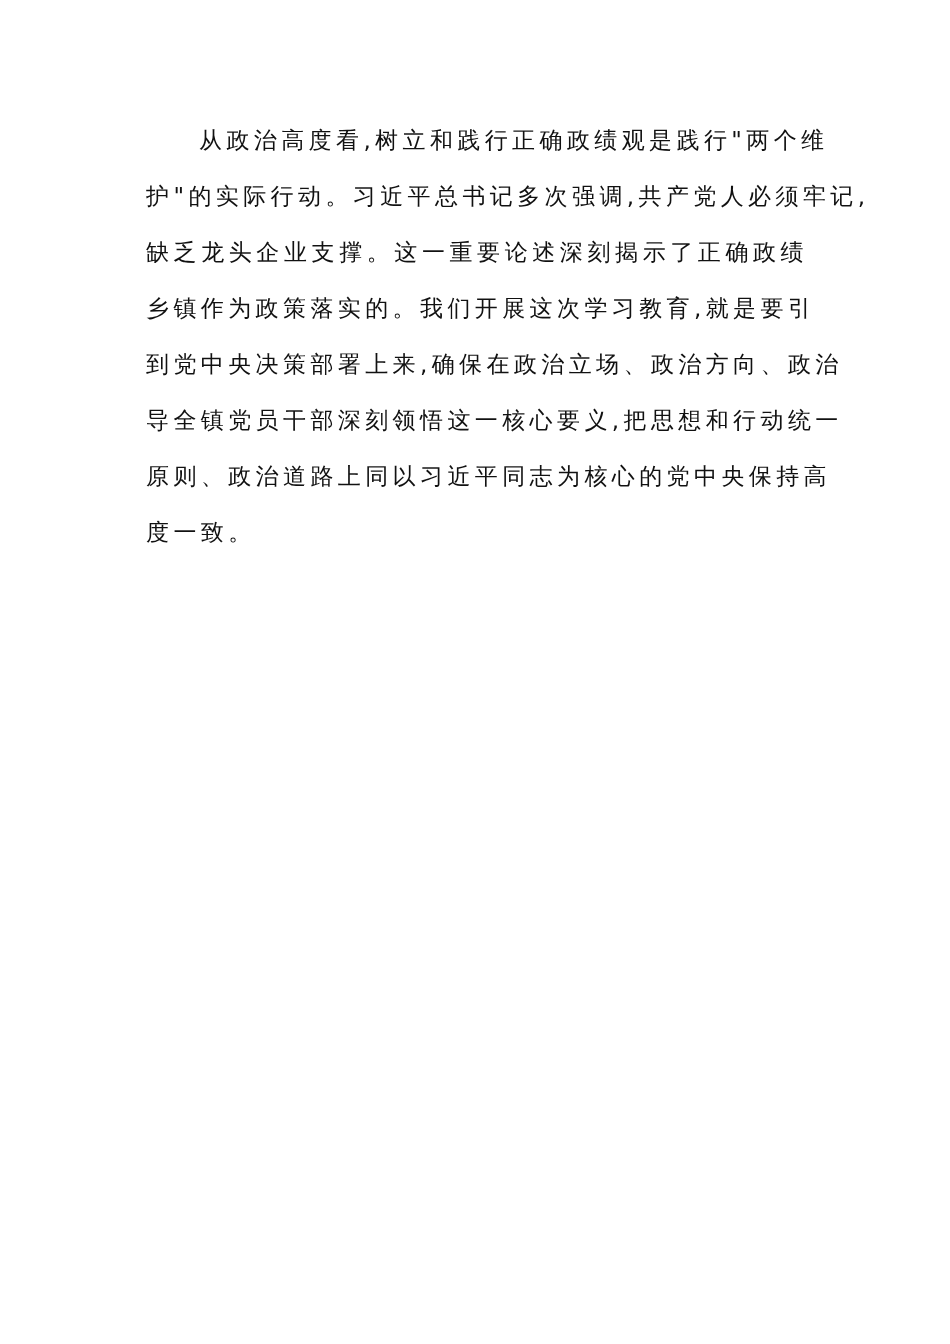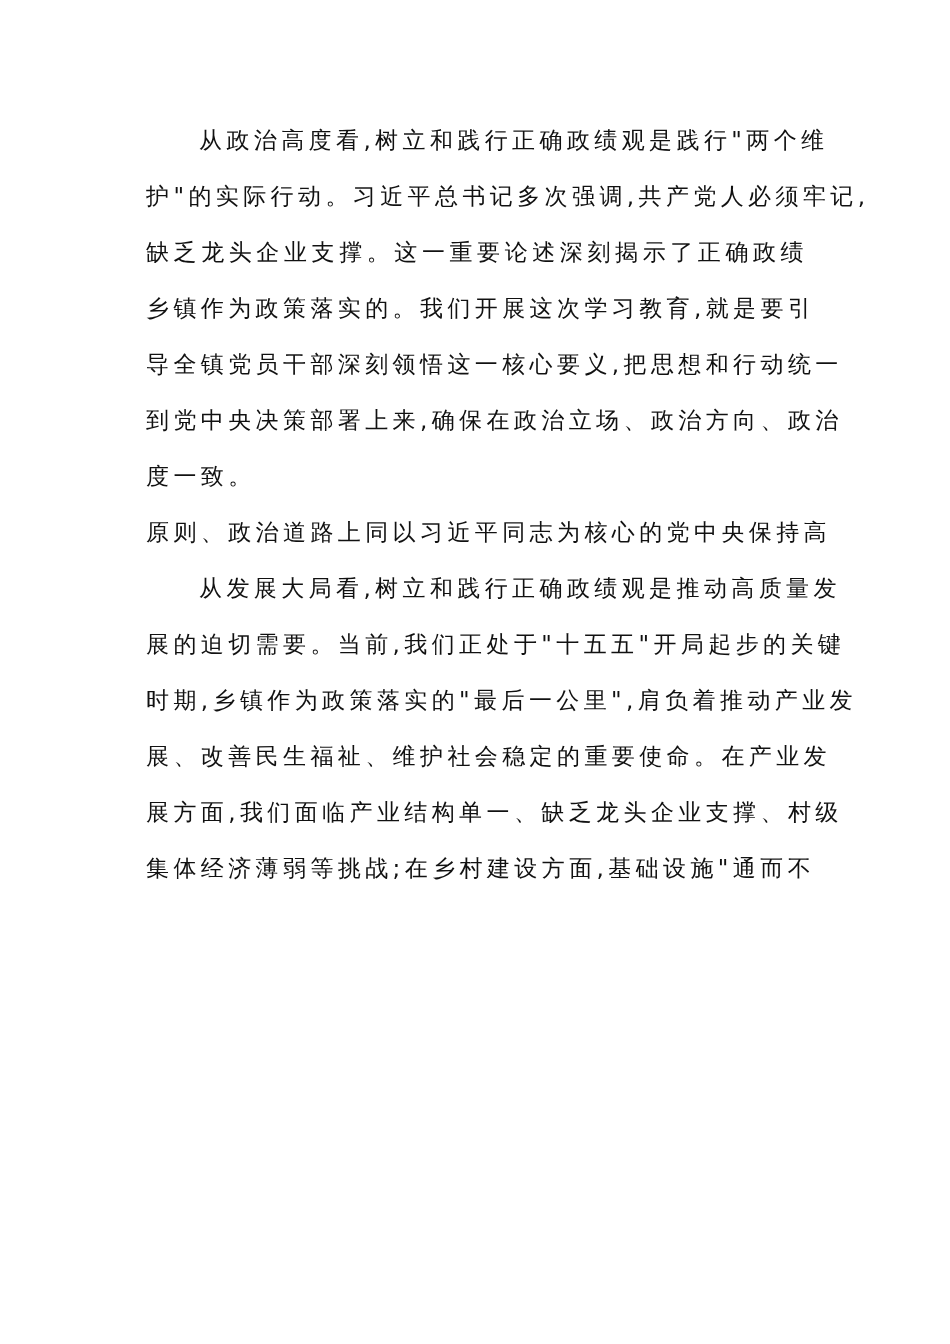--- a/index.html
+++ b/index.html
@@ -41,26 +41,18 @@
 </style>
 </head>
 <body>
 
 <div class="page">
   <div>
     <div class="line indent">从政治高度看,树立和践行正确政绩观是践行"两个维</div>
     <div class="line">护"的实际行动。习近平总书记多次强调,共产党人必须牢记,</div>
     <div class="line">缺乏龙头企业支撑。这一重要论述深刻揭示了正确政绩</div>
     <div class="line">乡镇作为政策落实的。我们开展这次学习教育,就是要引</div>
+    <div class="line">到党中央决策部署上来,确保在政治立场、政治方向、政治</div>
     <div class="line">导全镇党员干部深刻领悟这一核心要义,把思想和行动统一</div>
-    <div class="line">到党中央决策部署上来,确保在政治立场、政治方向、政治</div>
+    <div class="line">原则、政治道路上同以习近平同志为核心的党中央保持高</div>
     <div class="line last">度一致。</div>
-    <div class="line">原则、政治道路上同以习近平同志为核心的党中央保持高</div>
-  </div>
-  <div>
-    <div class="line indent">从发展大局看,树立和践行正确政绩观是推动高质量发</div>
-    <div class="line">展的迫切需要。当前,我们正处于"十五五"开局起步的关键</div>
-    <div class="line">时期,乡镇作为政策落实的"最后一公里",肩负着推动产业发</div>
-    <div class="line">展、改善民生福祉、维护社会稳定的重要使命。在产业发</div>
-    <div class="line">展方面,我们面临产业结构单一、缺乏龙头企业支撑、村级</div>
-    <div class="line">集体经济薄弱等挑战;在乡村建设方面,基础设施"通而不</div>
   </div>
 </div>
 
 </body></html>

